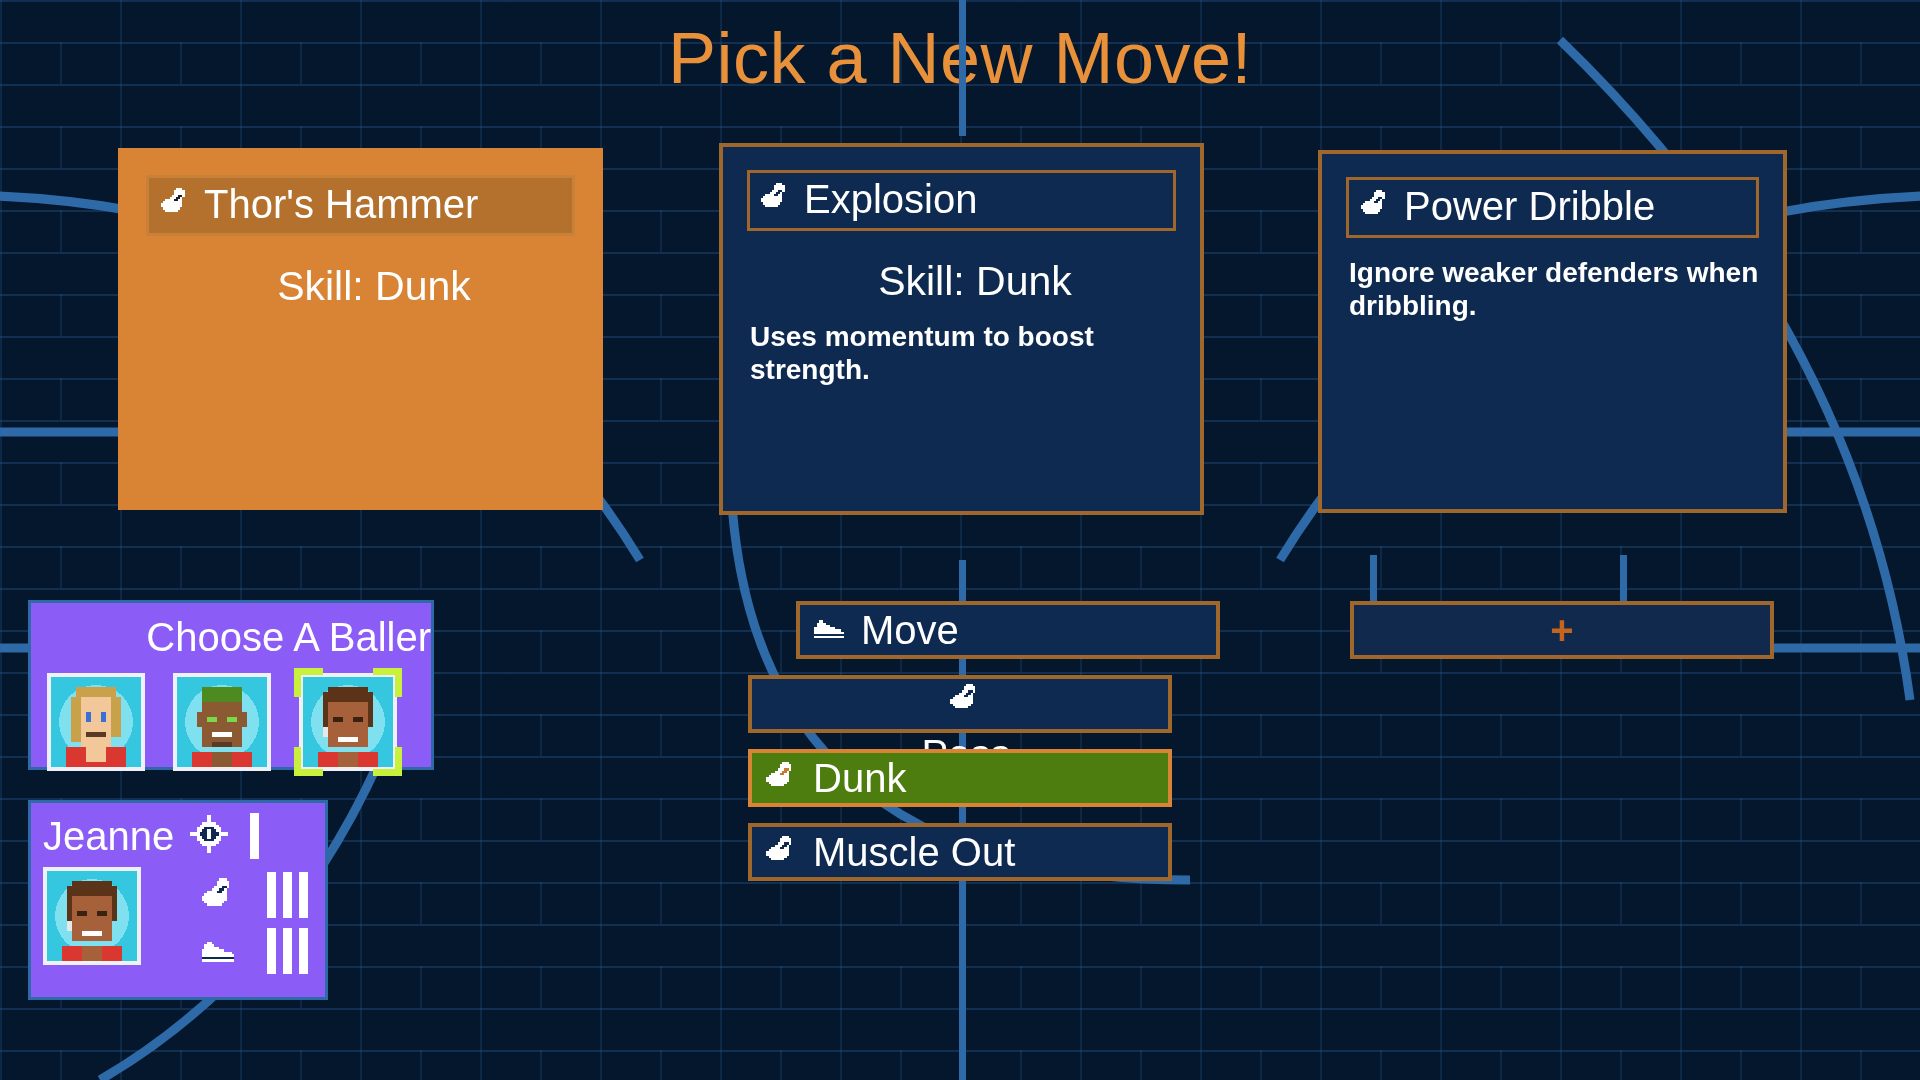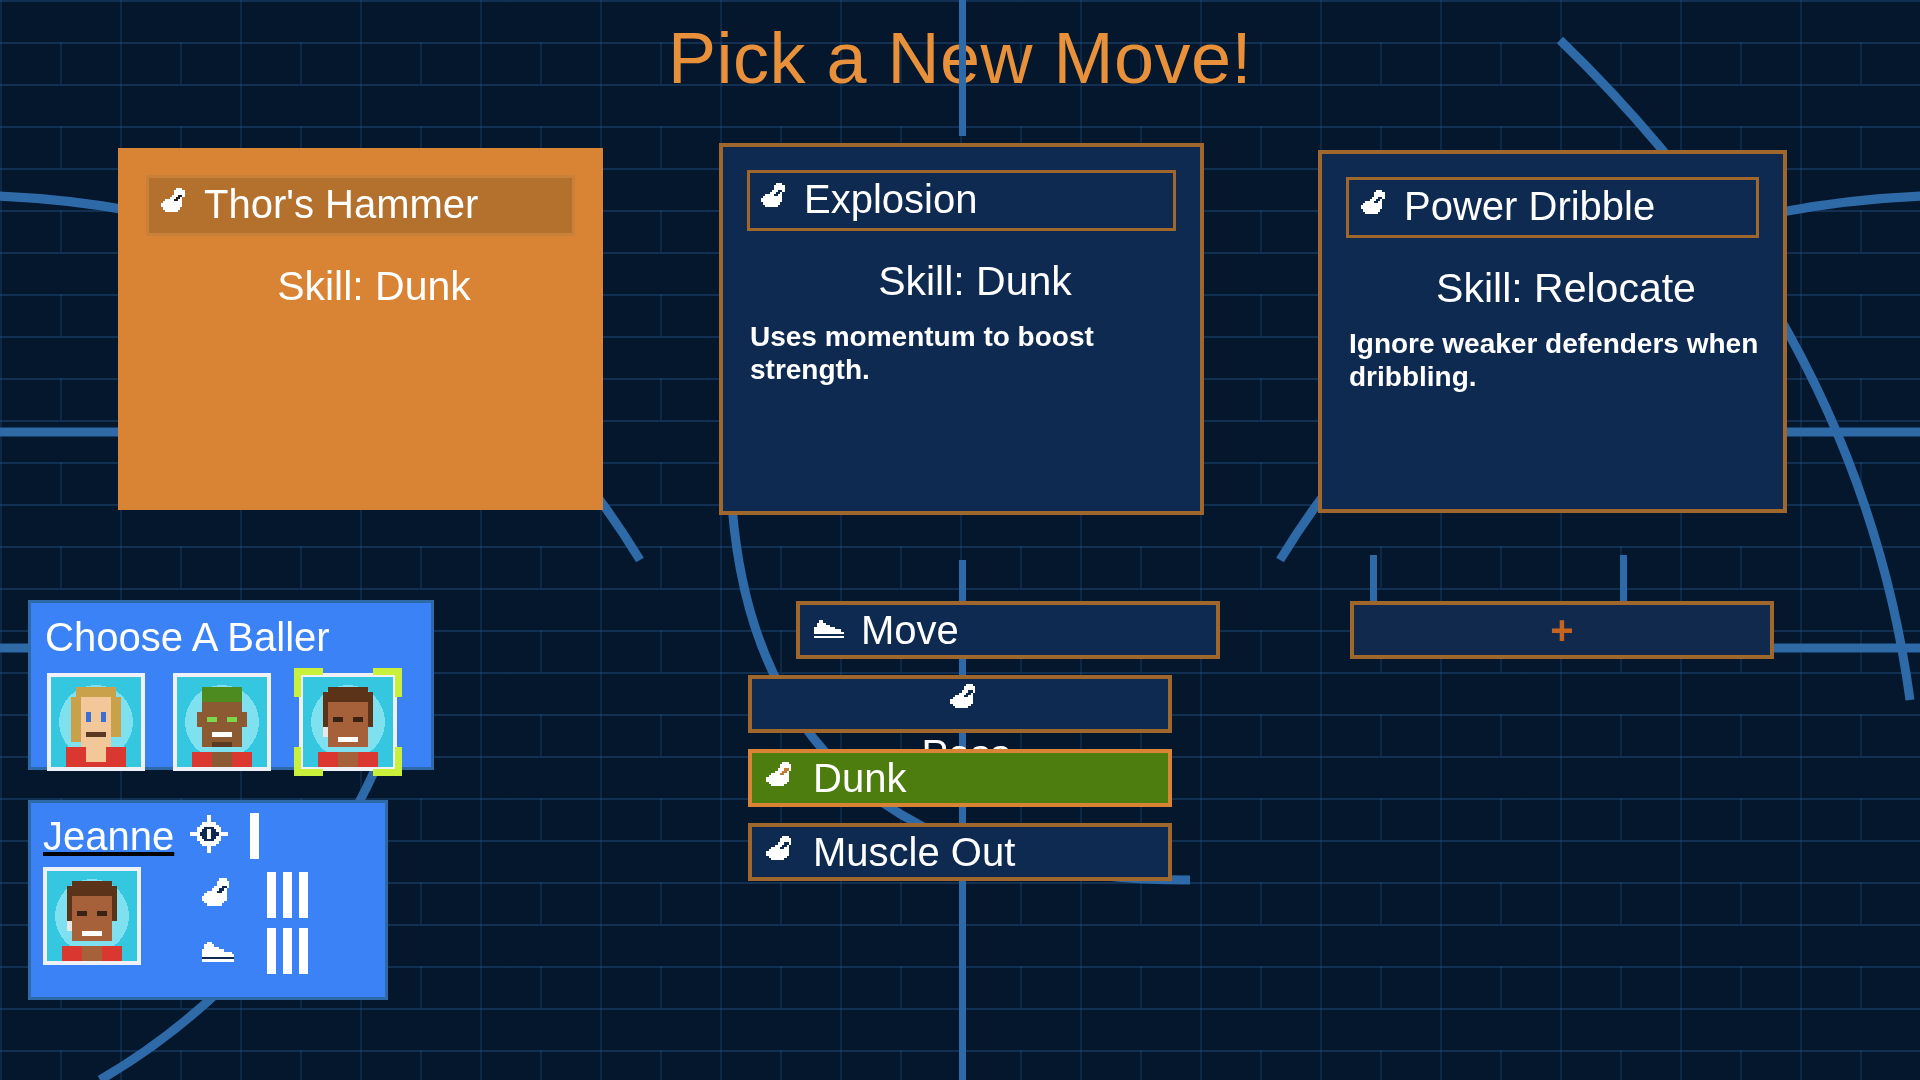--- a/index.html
+++ b/index.html
@@ -58,21 +58,21 @@
     box-sizing:border-box;border:3px solid;
     font-size:40px;color:#fff;line-height:1;padding:6px 10px 9px 10px;
   }
   .card.sel .card-title{background:#b4702d;border-color:#c9813a;}
   .card.unsel .card-title{background:#0e2a50;border-color:#a0672c;}
   .card-skill{font-size:41px;color:#fff;margin:30px 0 0 20px;line-height:1;text-align:center;}
   .card-desc{font-size:28px;font-weight:bold;color:#fff;margin:18px 0 0 4px;line-height:1.18;}
 
   
   .panel{position:absolute;z-index:4;box-sizing:border-box;
-    background:#3b82f6;border:3px solid #2f6aa8;}
+    background:#8b5cf6;border:3px solid #2f6aa8;text-align:right;}
   .panel-head{font-size:40px;color:#fff;line-height:1;}
 
   .portrait{
     box-sizing:border-box;border:4px solid #eef2f7;
     background:#35c6e0;image-rendering:pixelated;position:relative;
   }
   .sel-brackets{position:absolute;inset:-9px;pointer-events:none;}
   .sel-brackets i{position:absolute;width:22px;height:22px;border:7px solid #c9f03a;}
   .sel-brackets i.tl{left:0;top:0;border-right:0;border-bottom:0;}
   .sel-brackets i.tr{right:0;top:0;border-left:0;border-bottom:0;}
@@ -204,21 +204,20 @@
         </g>
         <g fill="#0e2a50">
           <rect x="9" y="5" width="2" height="1"></rect>
             <rect x="8" y="6" width="2" height="1"></rect>
           <rect x="7" y="7" width="2" height="1"></rect>
         </g>
       </svg>
     </span>
     <span>Power Dribble</span>
   </div>
-  <div class="card-skill" style="margin-left:27px;">Skill: Relocate</div>
   <div class="card-desc" style="margin-left:27px;margin-right:20px;">Ignore weaker defenders when dribbling.</div>
 </div>
 
 <div class="panel" style="left:28px;top:600px;width:406px;height:170px;">
   <div class="panel-head" style="margin:14px 0 0 14px;">Choose A Baller</div>
   <div style="display:flex;gap:28px;margin:16px 0 0 16px;">
 
     <div class="portrait" style="width:98px;height:98px;">
       <svg width="90" height="90" viewBox="0 0 18 18" shape-rendering="crispEdges">
         <rect width="18" height="18" fill="#35c6e0"></rect>
@@ -299,21 +298,21 @@
         <i class="tl"></i>
           <i class="tr"></i>
           <i class="bl"></i>
           <i class="br"></i>
       </div>
     </div>
 
   </div>
 </div>
 
-<div class="panel" style="left:28px;top:800px;width:360px;height:200px;text-decoration:underline;">
+<div class="panel" style="left:28px;top:800px;width:300px;height:200px;">
   <div style="display:flex;align-items:center;margin:10px 0 0 12px;">
     <div class="panel-head">Jeanne</div>
     <span class="picon" style="margin-left:16px;">
       <svg width="38" height="38" viewBox="0 0 16 16" shape-rendering="crispEdges">
         <g fill="#ffffff">
           <rect x="7" y="0" width="2" height="3"></rect>
             <rect x="7" y="13" width="2" height="3"></rect>
           <rect x="0" y="7" width="3" height="2"></rect>
             <rect x="13" y="7" width="3" height="2"></rect>
           <rect x="5" y="3" width="6" height="1"></rect>

